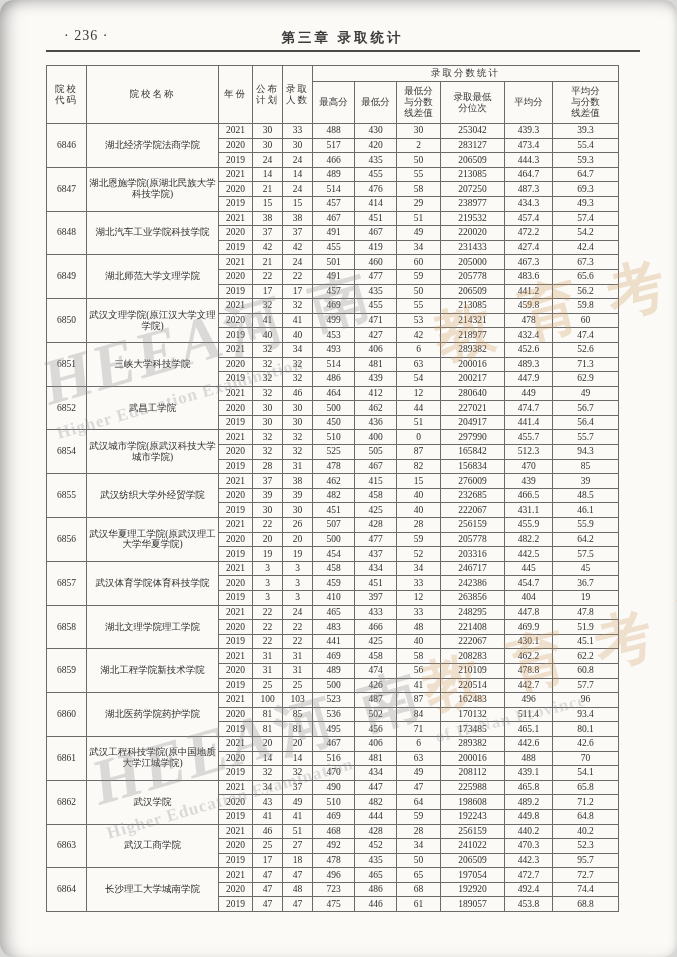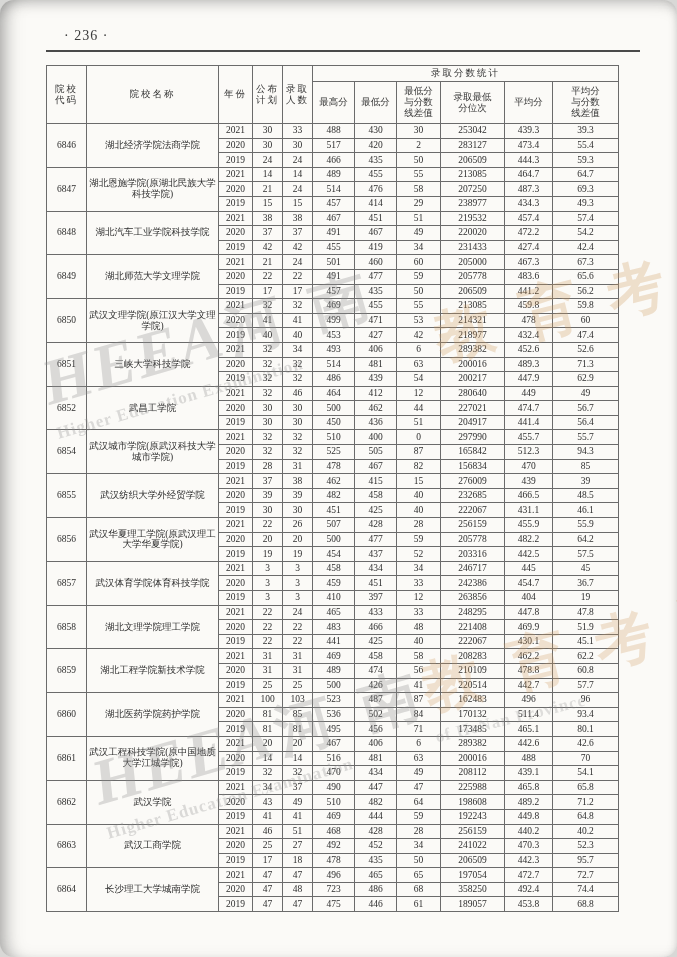--- a/index.html
+++ b/index.html
@@ -54,20 +54,21 @@
   col.c-min {width:42px;} col.c-mdiff {width:44px;} col.c-rank {width:64px;}
   col.c-avg {width:48px;} col.c-adiff {width:66px;}
 </style>
 </head>
 <body>
 
 <div class="page">
 
   <div class="runhead">
     <span class="pageno">· 236 ·</span>
+    <span class="chapter">第三章  录取统计</span>
   </div>
   <div class="runrule"></div>
 
   <div class="wm" style="left:430px; top:250px; transform:rotate(-14deg); opacity:.28;">
     <span class="wm-cjk-big" style="color:#cf9a5e;">教 育 考 试 院</span>
   </div>
   <div class="wm" style="left:40px; top:300px; transform:rotate(-16deg); opacity:.30; color:#8f8f8f;">
     <span class="wm-logo">HEEA</span>
     <span class="wm-cjk-big">河 南</span><br>
     <span class="wm-en">Higher Education Examination</span>
@@ -731,21 +732,21 @@
           <td>472.7</td>
           <td>72.7</td>
         </tr>
         <tr>
           <td>2020</td>
           <td>47</td>
           <td>48</td>
           <td>723</td>
           <td>486</td>
           <td>68</td>
-          <td>358250</td>
+          <td>192920</td>
           <td>492.4</td>
           <td>74.4</td>
         </tr>
         <tr>
           <td>2019</td>
           <td>47</td>
           <td>47</td>
           <td>475</td>
           <td>446</td>
           <td>61</td>

